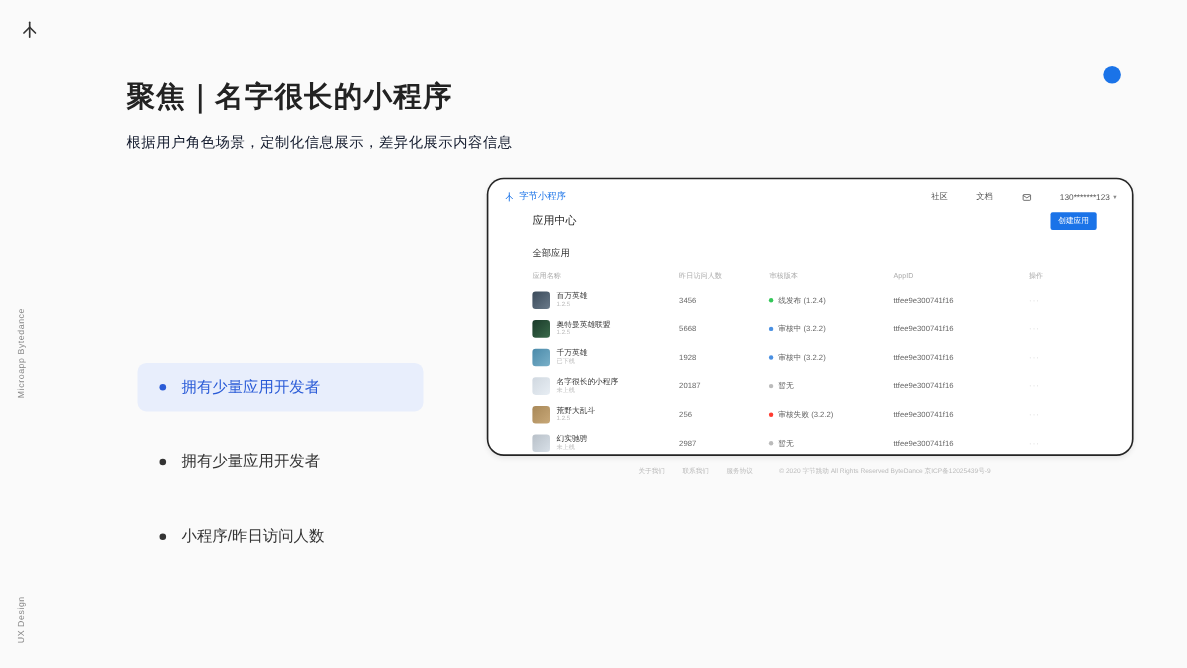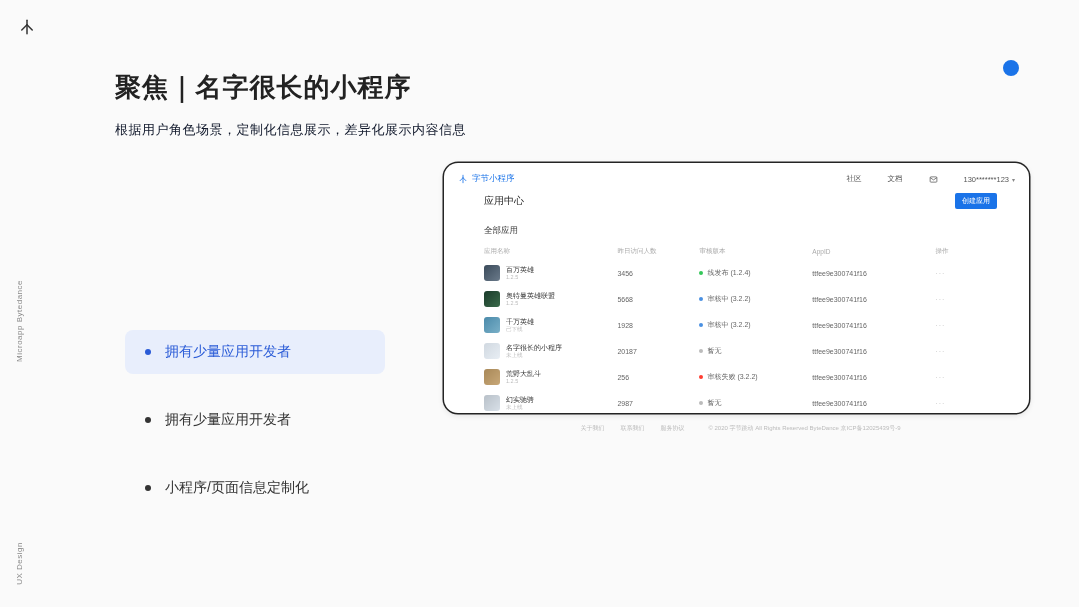--- a/index.html
+++ b/index.html
@@ -139,21 +139,21 @@
   <div class="bullet active">
     <span class="dot"></span>
     <span>拥有少量应用开发者</span>
   </div>
   <div class="bullet">
     <span class="dot"></span>
     <span>拥有少量应用开发者</span>
   </div>
   <div class="bullet">
     <span class="dot"></span>
-    <span>小程序/页面信息定制化</span>
+    <span>小程序/昨日访问人数</span>
   </div>
 </div>
 
 <div class="tablet">
 
   <div class="app-header">
     <div class="app-logo">
       <svg viewBox="0 0 24 24" fill="none" stroke="#1a73e8" stroke-width="2" stroke-linecap="round">
         <line x1="12" y1="3" x2="12" y2="21"></line>
           <line x1="5" y1="16" x2="12" y2="9"></line>

